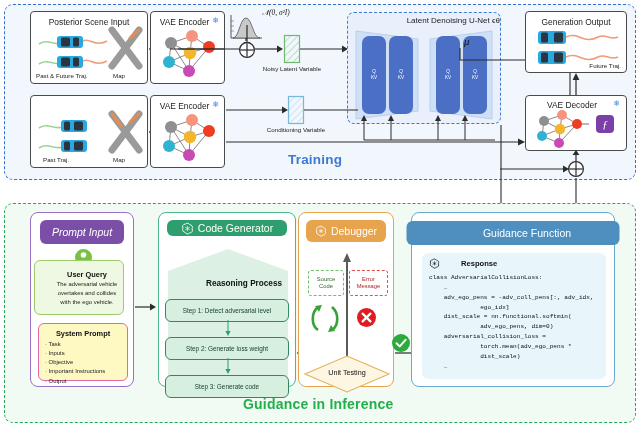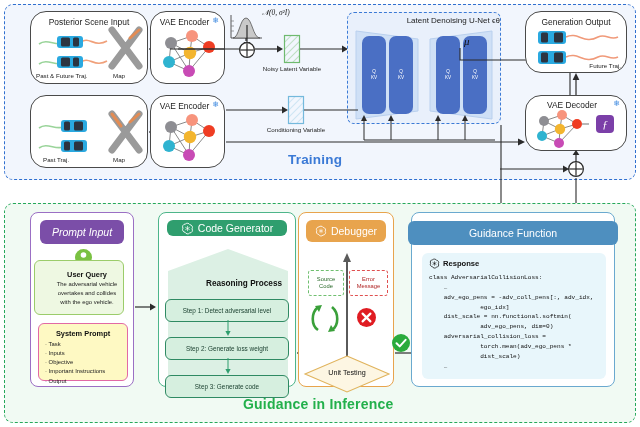--- a/index.html
+++ b/index.html
@@ -14,21 +14,21 @@
   }
   .region-inference{
     left:4px;top:203px;width:632px;height:220px;
     border:1.6px dashed #25a85a;border-radius:9px;background:#f1faf3;
   }
   .region-label{font-size:13.5px;font-weight:bold;letter-spacing:.2px;}
   .lbl-training{left:288px;top:152px;color:#3b7ad6;}
   .lbl-inference{left:243px;top:396px;color:#22b04b;font-size:14px;}
 
   
-  .card{background:#fff;border:1.1px solid #4a4a4a;border-radius:16px;}
+  .card{background:#fff;border:1.1px solid #4a4a4a;border-radius:4px;}
   .card-title{
     position:absolute;left:0;right:0;text-align:center;
     font-size:8.4px;color:#1b1b1b;font-weight:500;
   }
 
   
   .scene{width:118px;height:73px;}
   .scene .cap{position:absolute;font-size:6.2px;color:#222;}
 
   svg{display:block;overflow:visible;}
@@ -499,23 +499,23 @@
   <svg class="abs" style="left:395px;top:348px;" width="24" height="10">
     <line x1="0" y1="5" x2="17" y2="5" stroke="#2b2b2b" stroke-width="1.2"></line>
     <polygon points="17,1.5 23,5 17,8.5" fill="#2b2b2b"></polygon>
   </svg>
   <svg class="abs" style="left:392px;top:334px;" width="18" height="18">
     <circle cx="9" cy="9" r="9" fill="#2aab3c"></circle>
     <path d="M4.5,9.2 L7.7,12.4 L13.6,5.8" stroke="#fff" stroke-width="2" fill="none" stroke-linecap="round" stroke-linejoin="round"></path>
   </svg>
 
   <div class="abs panel" style="left:411px;top:212px;width:204px;height:175px;border:1.2px solid #6aa9cf;">
-    <div class="panel-head" style="top:8px;width:210px;height:24px;background:#4e8fbf;">Guidance Function</div>
+    <div class="panel-head" style="top:8px;width:185px;height:24px;background:#4e8fbf;padding-left:28px;">Guidance Function</div>
     <div class="abs" style="left:10px;top:40px;width:184px;height:126px;background:#e8f6fb;border-radius:6px;">
-      <div style="display:flex;align-items:center;gap:3px;padding:5px 0 1px 7px;">
+      <div style="display:flex;align-items:center;gap:21px;padding:5px 0 1px 7px;">
         <svg width="11" height="11" viewBox="0 0 24 24">
           <path d="M12 2.4a5 5 0 0 1 4.4 2.6 5 5 0 0 1 4 7.6 5 5 0 0 1-4.4 7.6A5 5 0 0 1 7.6 19 5 5 0 0 1 3.6 11.4 5 5 0 0 1 8 3.8 5 5 0 0 1 12 2.4Z" fill="none" stroke="#111" stroke-width="1.7"></path>
           <path d="M12 7.2v9.6M7.8 9.6l8.4 4.8M16.2 9.6l-8.4 4.8" stroke="#111" stroke-width="1.2" fill="none"></path>
         </svg>
         <span class="resp-head">Response</span>
       </div>
       <div class="codebox" style="left:7px;top:20px;right:4px;">class AdversarialCollisionLoss:
     …
     adv_ego_pens = -adv_coll_pens[:, adv_idx,
               ego_idx]

